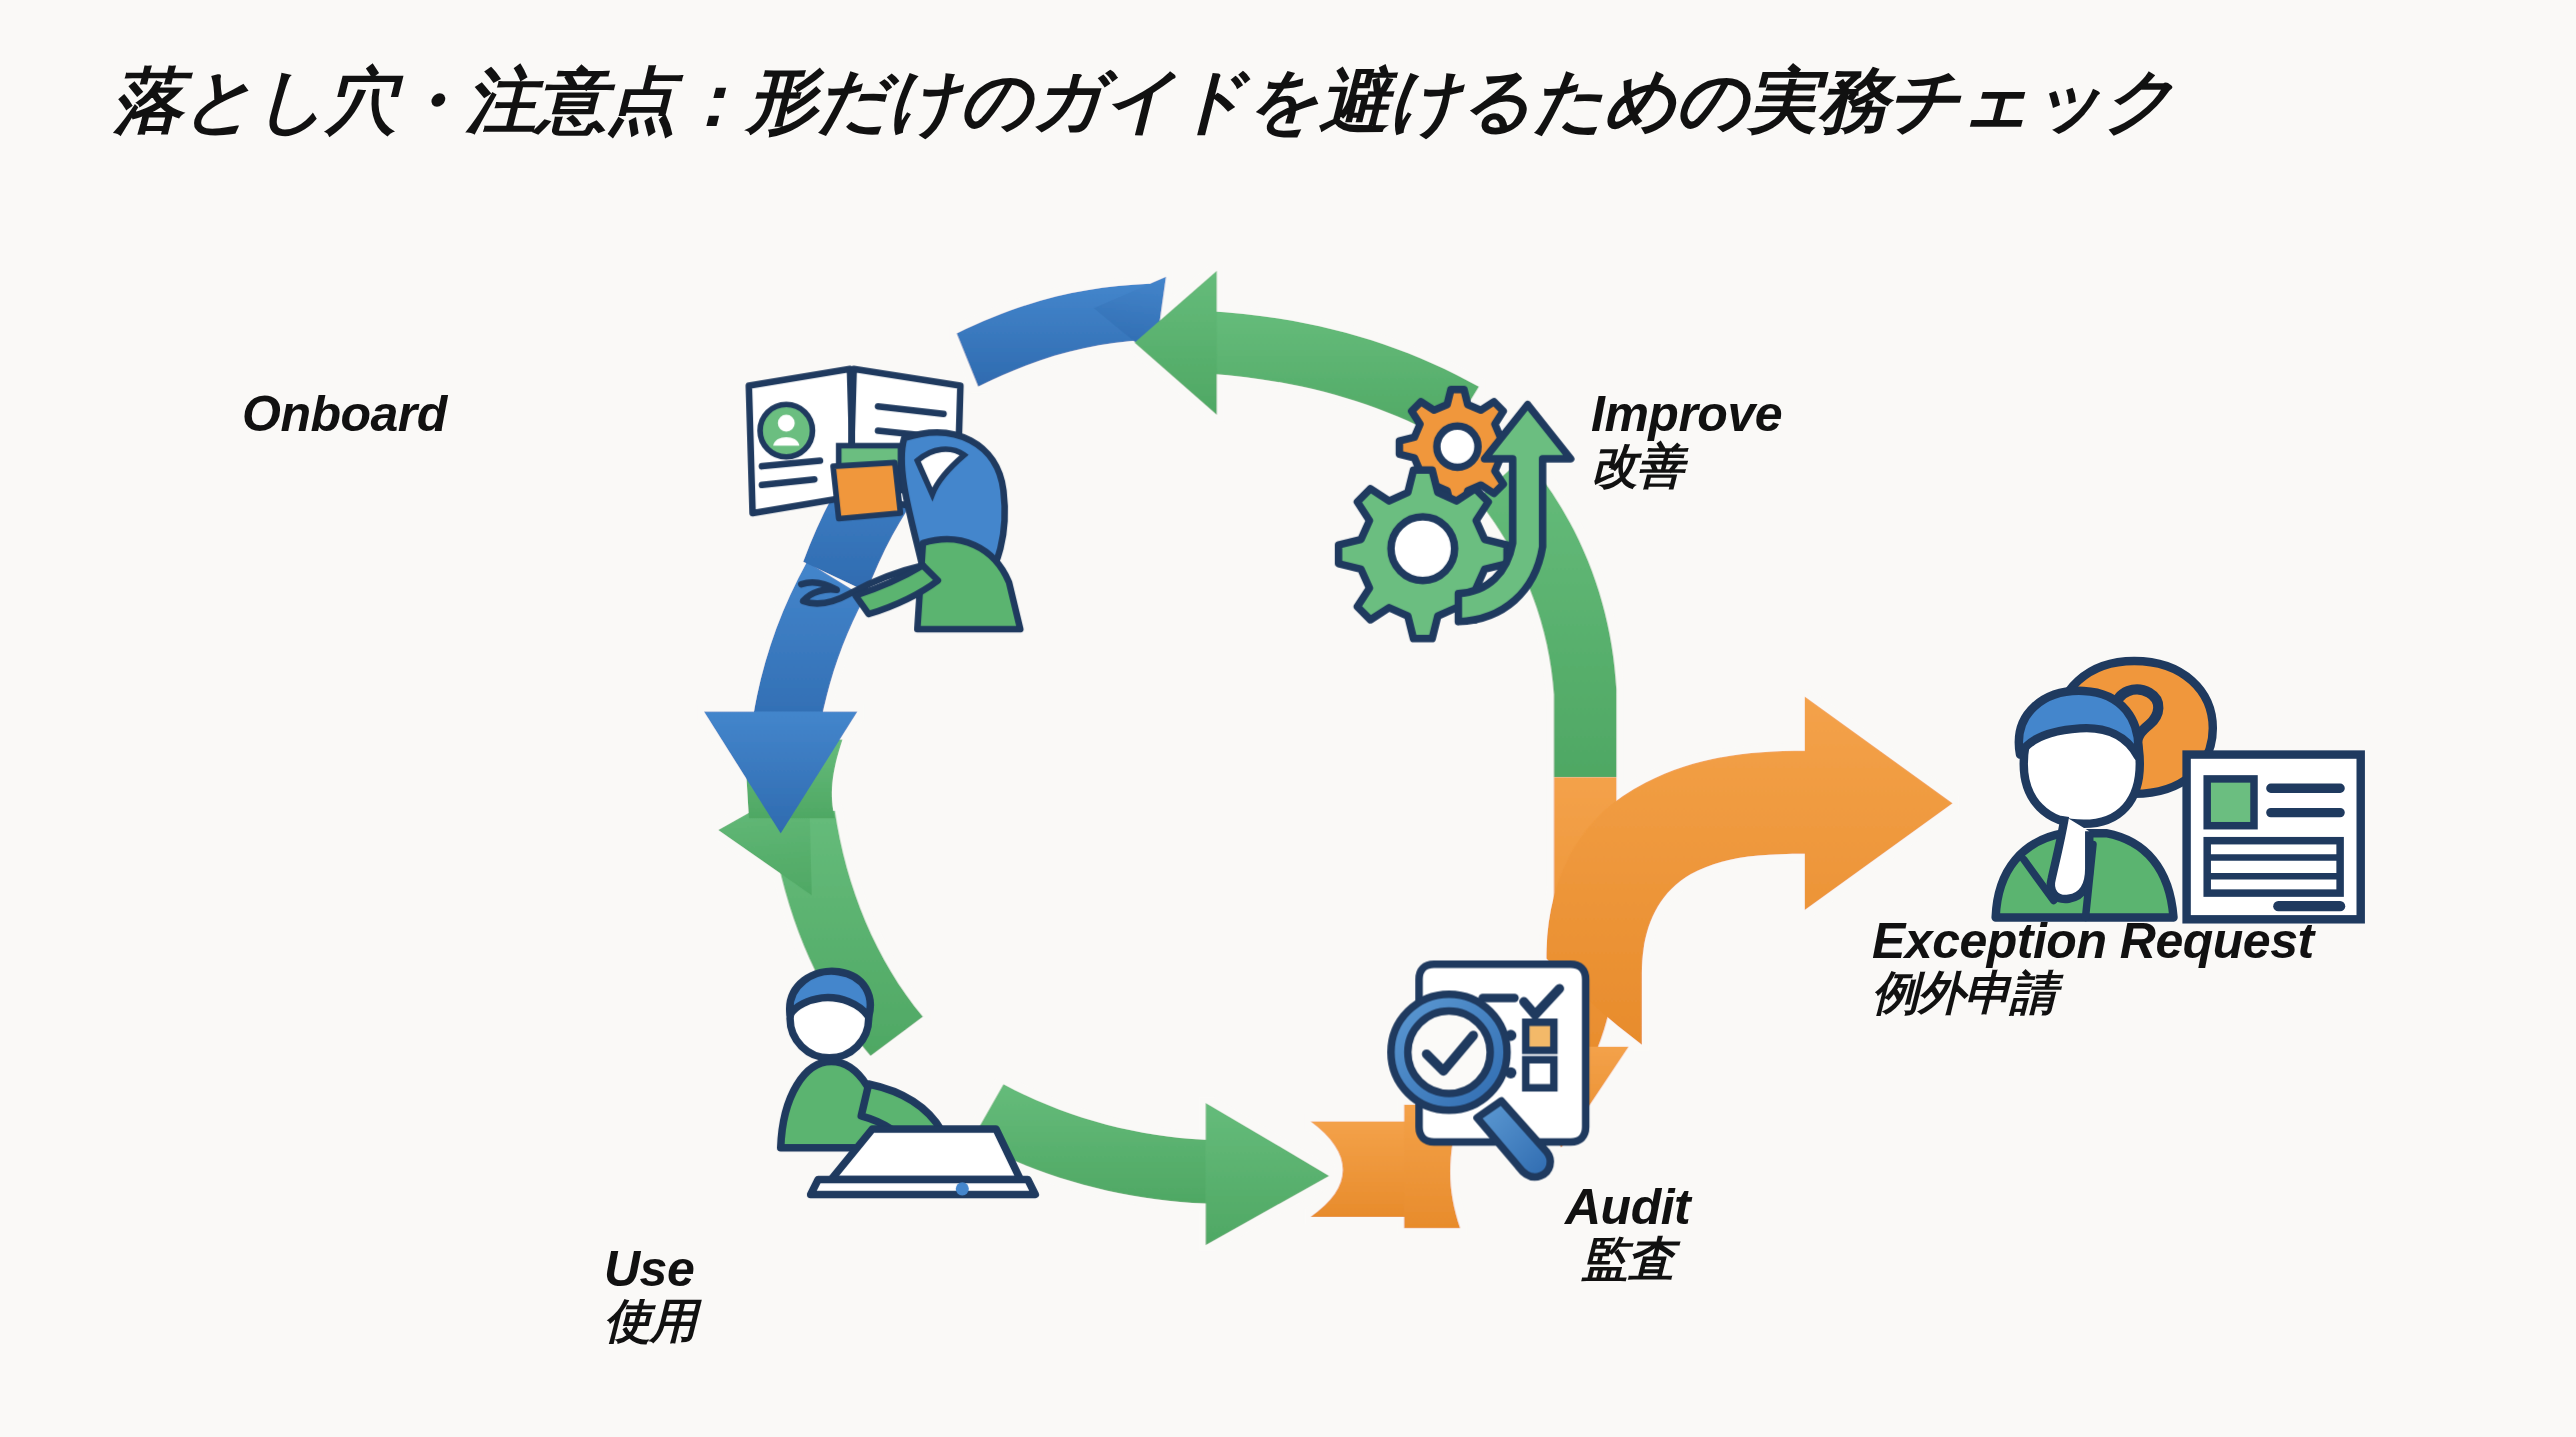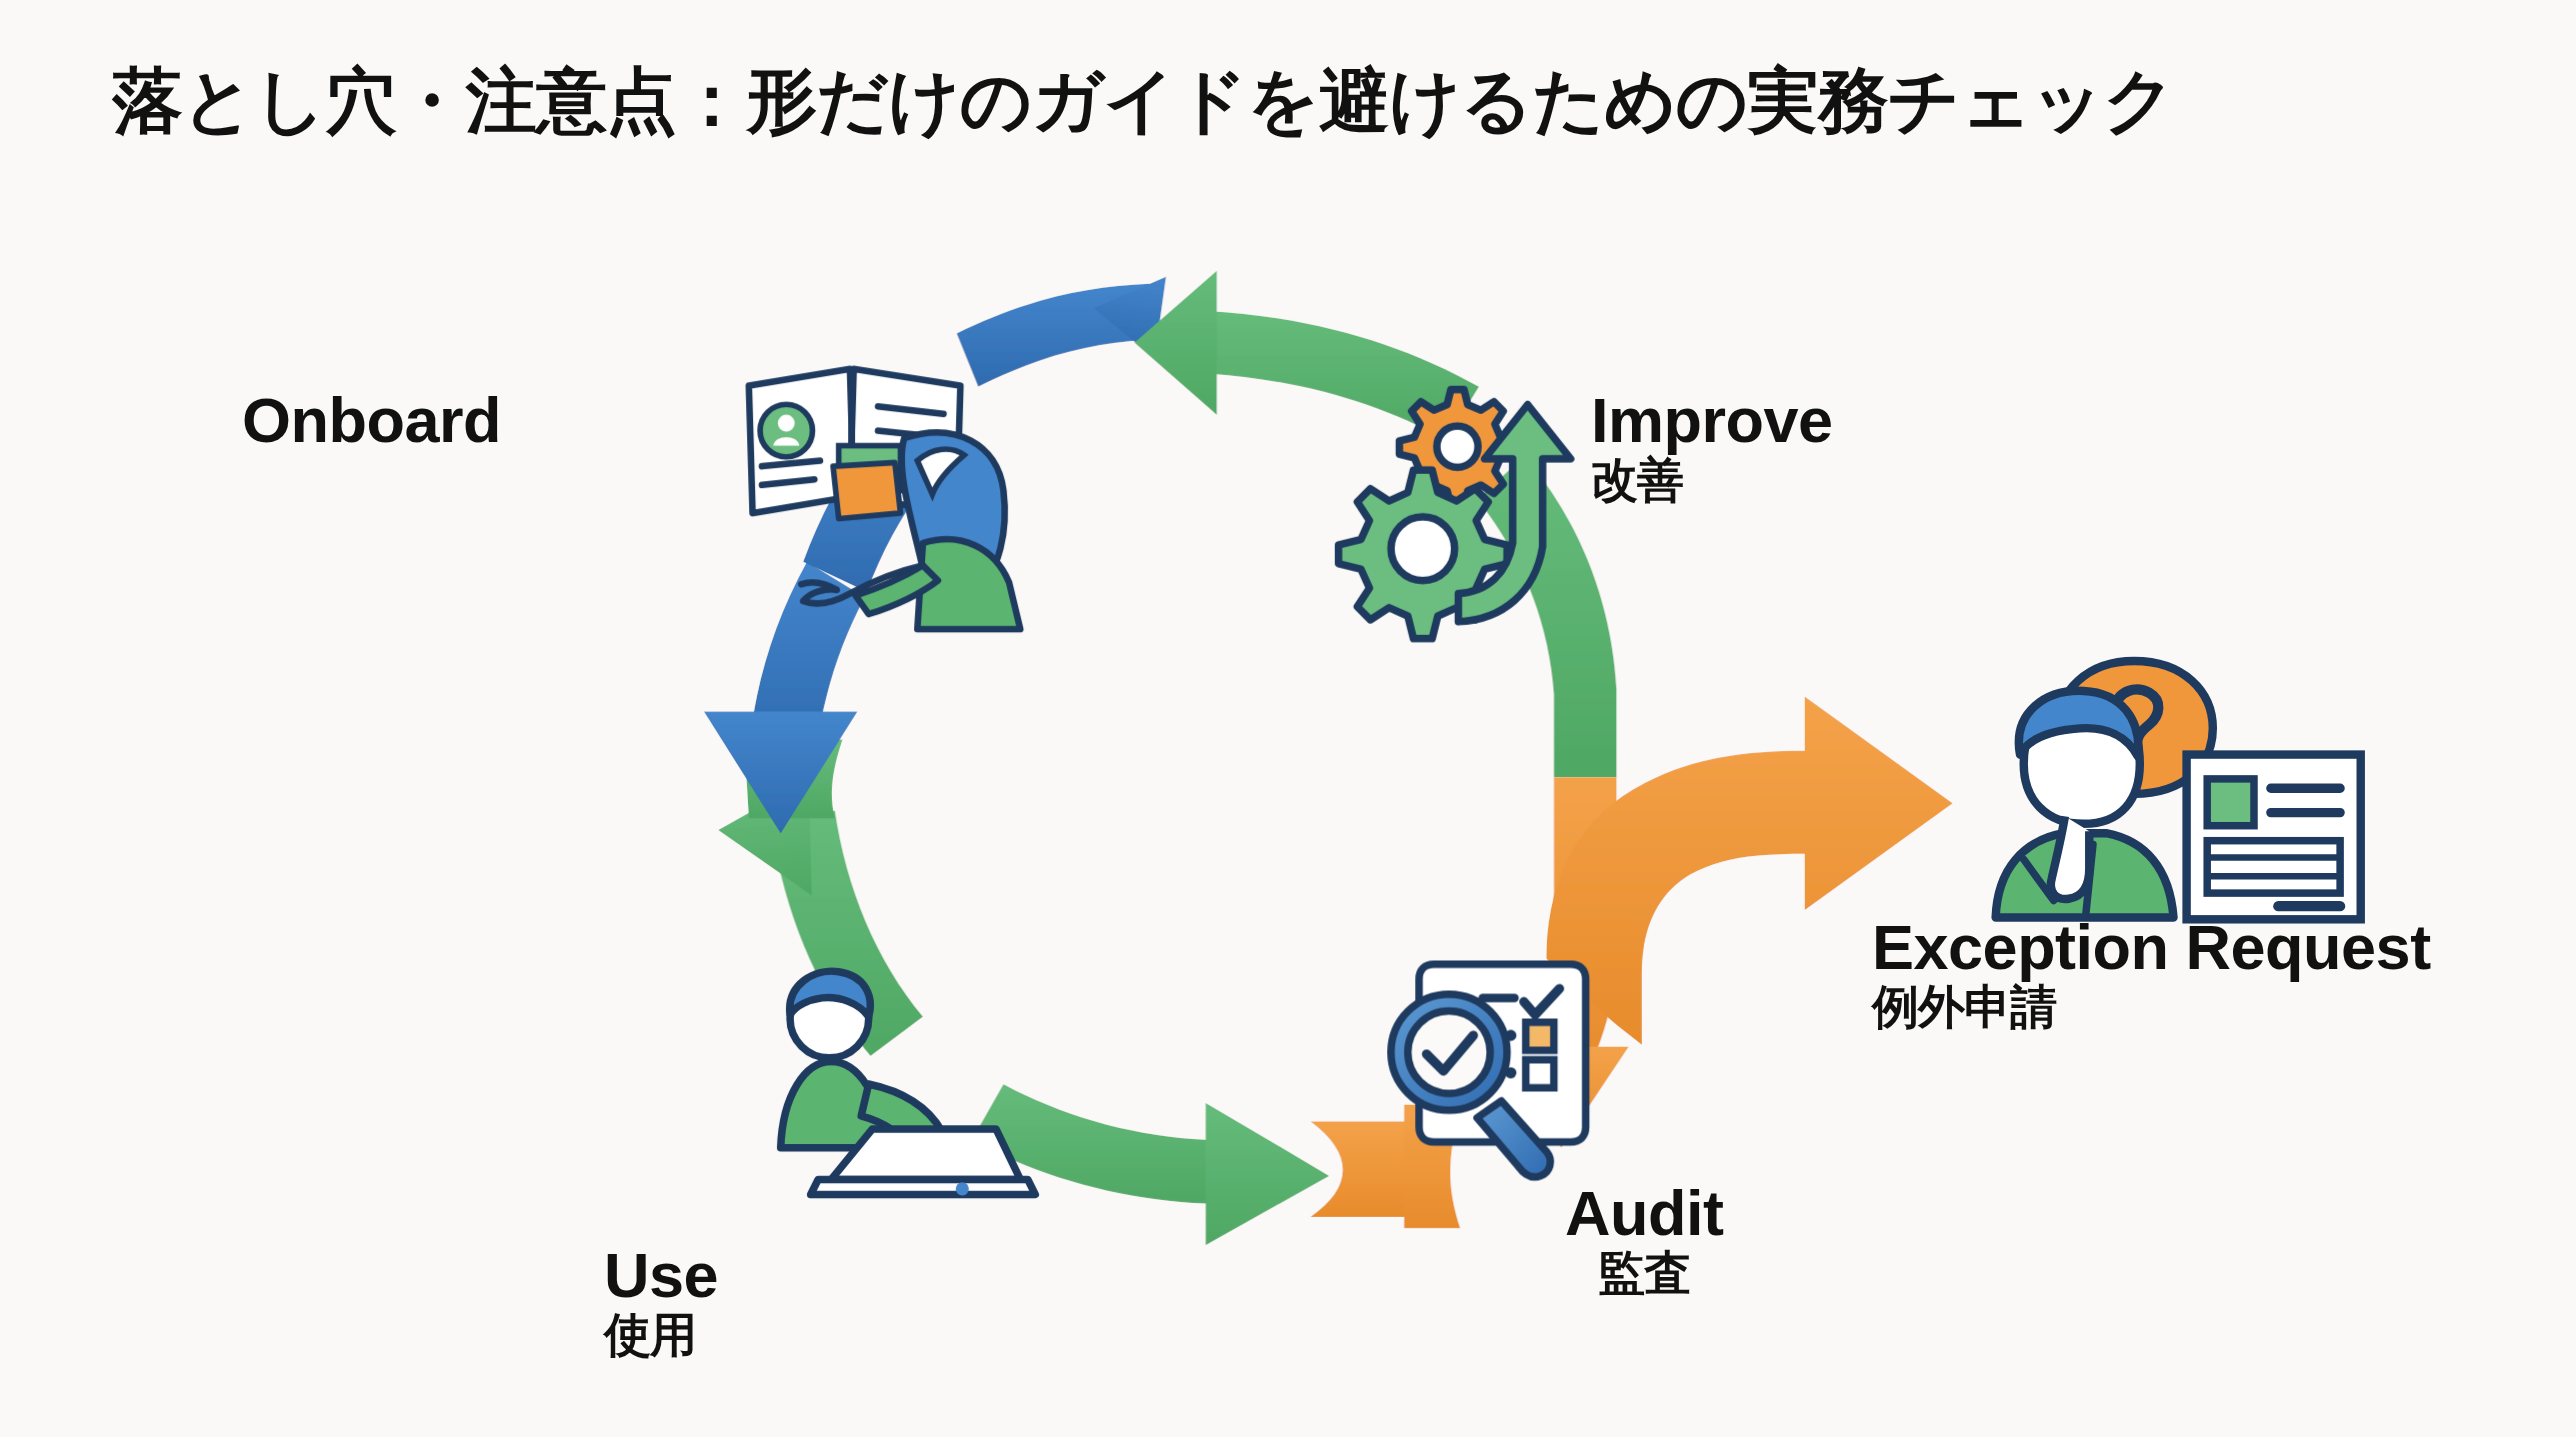--- a/index.html
+++ b/index.html
@@ -2,37 +2,37 @@
 <html style="font-size:15px"><head>
 <meta charset="utf-8">
 <style>
   html,body{margin:0;padding:0;}
   body{
     width:2576px;height:1438px;
     background:#FAF9F7;
     font-family:"Liberation Sans",sans-serif;
     overflow:hidden;position:relative;
   }
-  #stage{position:absolute;inset:0;}
+  #stage{position:absolute;inset:0;font-style:italic;}
 
   
   #title{
     position:absolute;left:112px;top:54px;
     font-size:71px;font-weight:bold;color:#111111;
     letter-spacing:-0.9px;white-space:nowrap;
     font-family:"DejaVu Sans","Liberation Sans",sans-serif;
   }
 
   
   #art{position:absolute;left:0;top:0;width:2576px;height:1438px;}
 
   
   .label{position:absolute;color:#111;white-space:nowrap;}
   .label .en{
-    font-size:63px;font-weight:bold;line-height:1.04;
+    font-size:50px;font-weight:bold;line-height:1.04;
     font-family:"Liberation Sans",sans-serif;letter-spacing:-0.5px;
   }
   .label .jp{
     font-size:47px;font-weight:bold;line-height:1.12;
     font-family:"DejaVu Sans","Liberation Sans",sans-serif;letter-spacing:-0.9px;
   }
   .ctr{}
   .lft{text-align:left;}
   .rgt{text-align:right;}
 

